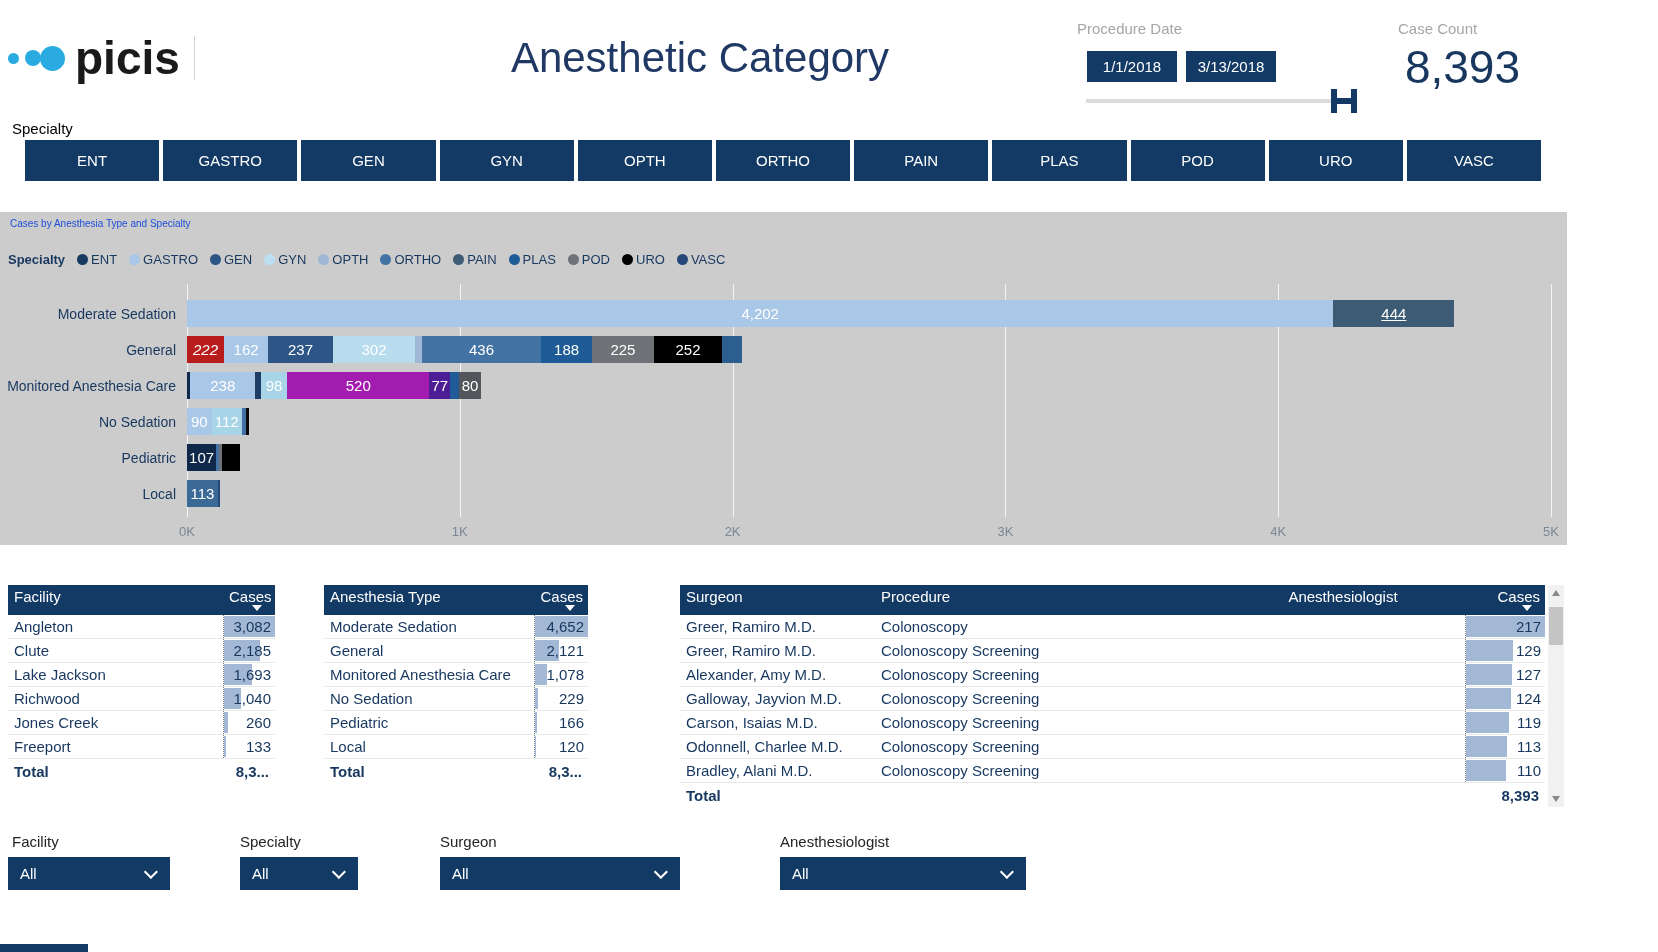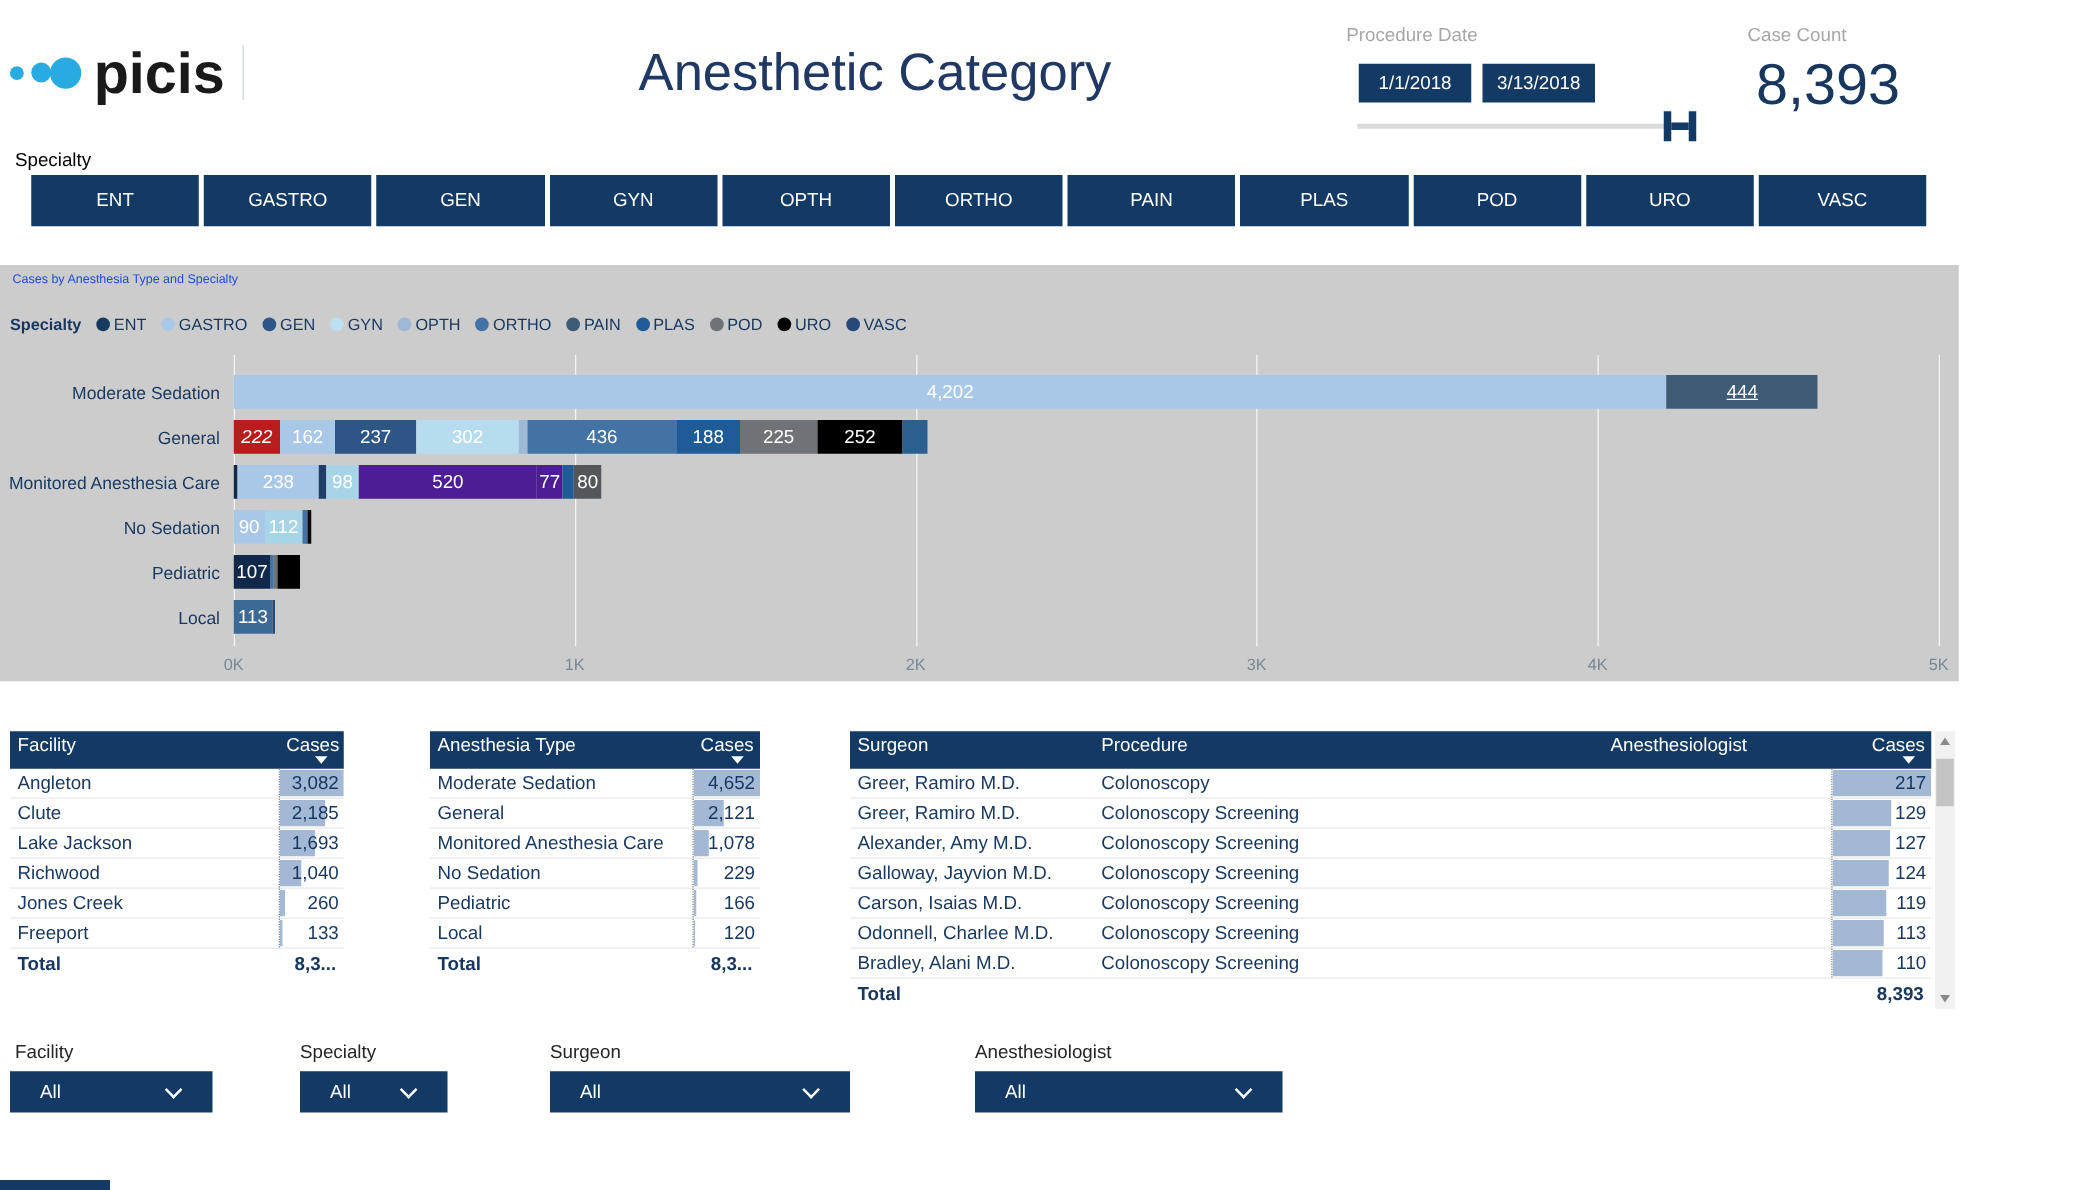--- a/index.html
+++ b/index.html
@@ -81,21 +81,21 @@
   
   .vscroll { left:1548px; top:585px; width:16px; height:222px; background:#F1F1F1; }
   .vs-arrow { position:absolute; left:0; width:16px; height:16px; display:flex; align-items:center; justify-content:center; }
   .tri-up { width:0; height:0; border-left:4px solid transparent; border-right:4px solid transparent; border-bottom:6px solid #8a8a8a; }
   .tri-down { width:0; height:0; border-left:4px solid transparent; border-right:4px solid transparent; border-top:6px solid #8a8a8a; }
   .vs-thumb { position:absolute; left:1px; top:22px; width:14px; height:38px; background:#C4C4C4; }
 
   
   .f-label { position:absolute; top:833px; font-size:15px; color:#252525; }
   .f-box { position:absolute; top:857px; height:33px; background:#123A64; color:#fff; font-size:15px;
-    display:flex; align-items:center; padding:0 24px; cursor:pointer; }
+    display:flex; align-items:center; padding:0 12px; cursor:pointer; }
   .f-box span.val { flex:1; }
   .chev { width:10px; height:10px; border-left:2px solid #fff; border-bottom:2px solid #fff;
     transform:rotate(-45deg) translateY(-3px); }
 
   .bottom-sliver { left:0; top:944px; width:88px; height:8px; background:#123A64; }
 </style>
 </head>
 <body>
 
 <div class="abs logo">
@@ -218,21 +218,21 @@
           <div class="seg" style="width: 19.6416px; background: rgb(44, 95, 143);"></div>
         </div>
       </div>
       <div class="chart-row">
         <div class="chart-cat">Monitored Anesthesia Care</div>
         <div class="chart-track">
           <div class="seg" style="width: 3.2736px; background: rgb(16, 41, 74);"></div>
           <div class="seg" style="width: 64.9264px; background: rgb(169, 199, 231);">238</div>
           <div class="seg" style="width: 5.456px; background: rgb(31, 61, 102);"></div>
           <div class="seg" style="width: 26.7344px; background: rgb(168, 212, 232);">98</div>
-          <div class="seg" style="width: 141.856px; background: #4c1d95;">520</div>
+          <div class="seg" style="width: 141.856px; background: #a21caf;">520</div>
           <div class="seg" style="width: 21.0056px; background: #4c1d95;">77</div>
           <div class="seg" style="width: 9.0024px; background: rgb(31, 92, 151);"></div>
           <div class="seg" style="width: 21.824px; background: rgb(83, 87, 92);">80</div>
         </div>
       </div>
       <div class="chart-row">
         <div class="chart-cat">No Sedation</div>
         <div class="chart-track">
           <div class="seg" style="width: 24.552px; background: rgb(169, 199, 231);">90</div>
           <div class="seg" style="width: 30.5536px; background: rgb(168, 212, 232);">112</div>
@@ -312,21 +312,21 @@
       <div class="td td-cases" style="width: 52px; flex-shrink: 0;">
         <div class="databar" style="width: 4.31538%;"></div>
         <span class="cell-val">133</span>
       </div>
     </div>
     <div class="t-row t-total">
       <div class="td flex1">Total</div>
       <div class="td" style="width: 52px; flex-shrink: 0; text-align: right;">8,3...</div>
     </div>
   </div>
-<div class="ptable" id="anesthesia-table" style="left:344px; top:585px; width:264px;">
+<div class="ptable" id="anesthesia-table" style="left:324px; top:585px; width:264px;">
     <div class="t-head">
       <div class="th flex1"><span>Anesthesia Type</span></div>
       <div class="th th-sort" style="width: 54px; flex-shrink: 0;"><span>Cases</span><span class="sort-arrow"></span></div>
     </div>
     <div class="t-row">
       <div class="td flex1">Moderate Sedation</div>
       <div class="td td-cases" style="width: 54px; flex-shrink: 0;">
         <div class="databar" style="width: 100%;"></div>
         <span class="cell-val">4,652</span>
       </div>

